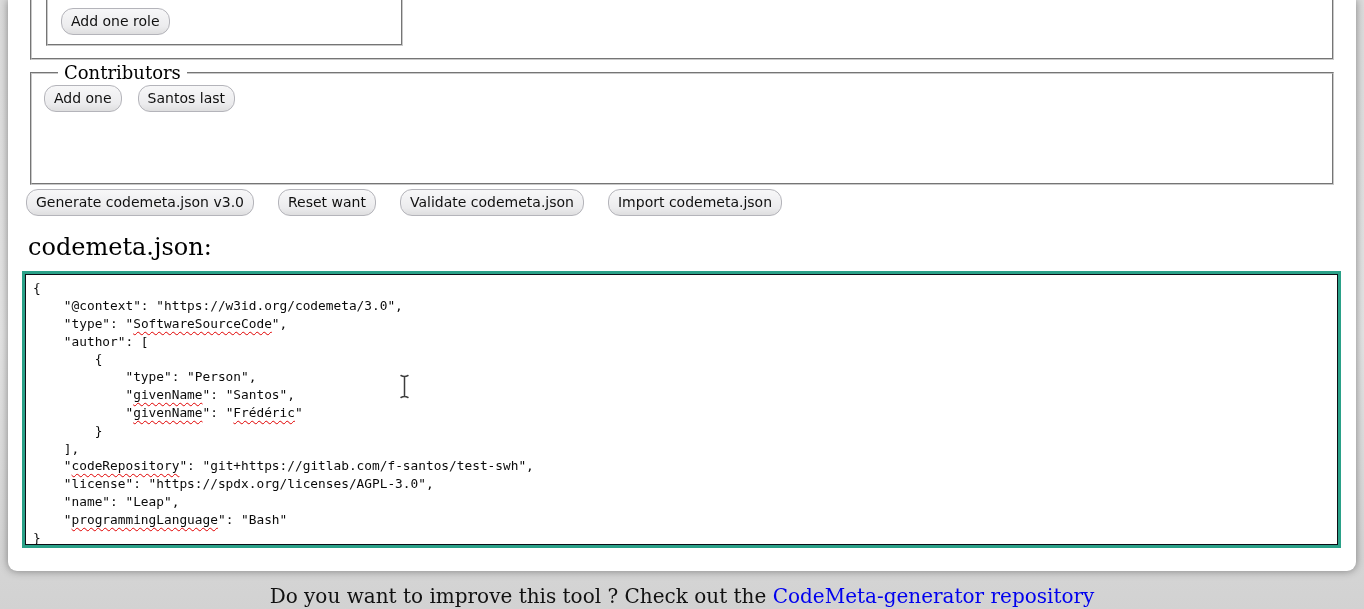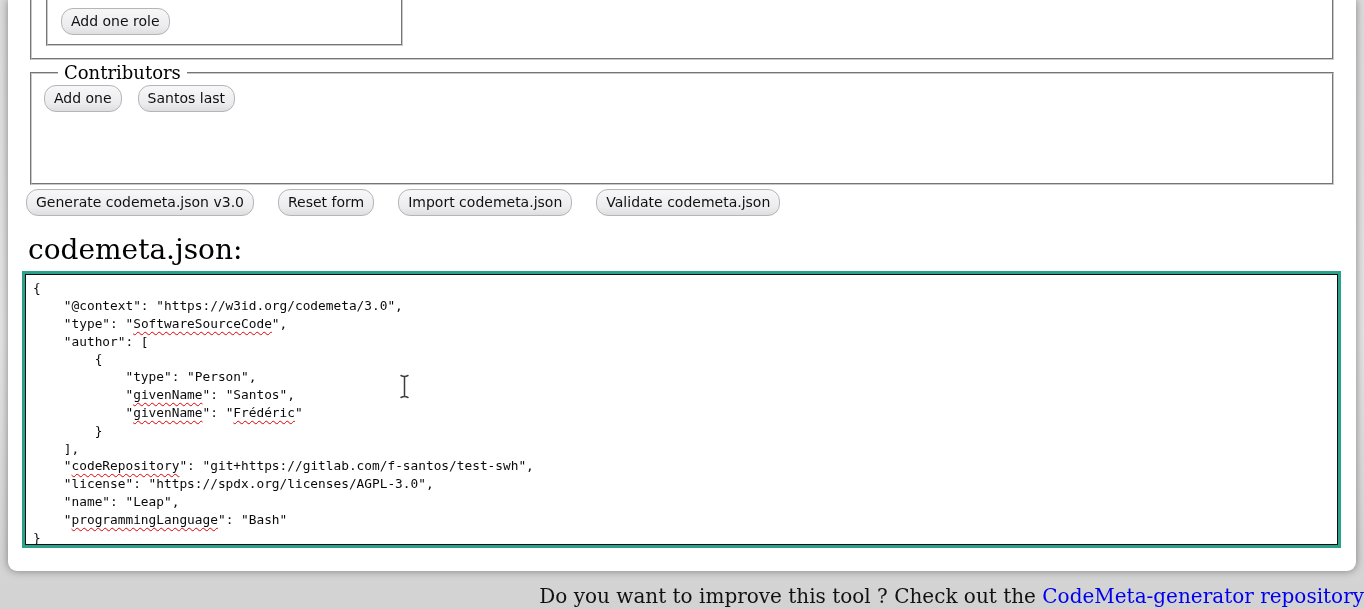--- a/index.html
+++ b/index.html
@@ -63,21 +63,21 @@
     margin-top:2px;
     display:flex;
     gap:16px;
   }
   .actions-row{
     position:absolute;left:18px;top:189px;
     display:flex;gap:24px;
   }
   .output-label{
     position:absolute;left:20px;top:233px;
-    font-size:28px;color:#000;
+    font-size:24px;color:#000;
   }
   .codebox{
     position:absolute;left:14px;top:271px;
     width:1319px;height:277px;
     background:#fff;
     border:3px solid var(--green);
     box-shadow:inset 0 0 0 1px #0d0d15;
     padding:5px 8px 0 8px;
     font-family:"DejaVu Sans Mono","Liberation Mono",monospace;
     font-size:12.8px;
@@ -89,21 +89,21 @@
   .mw{
     text-decoration:underline wavy var(--squiggle) 1px;
     text-decoration-skip-ink:none;
     text-underline-offset:2.5px;
     text-align:center;
   }
   .ibeam{position:absolute;left:390px;top:373px;}
   .footer{
     width:100%;
     margin-top:13px;
-    text-align:right;
+    text-align:center;
     font-size:20px;
     color:#111;
   }
   .footer a{color:var(--link);text-decoration:none;}
 </style>
 </head>
 <body>
 
 <div class="card">
 
@@ -116,23 +116,23 @@
   <fieldset class="fs fs-contributors">
     <legend>Contributors</legend>
     <div class="contrib-btn-row">
       <button class="btn">Add one</button>
       <button class="btn">Santos last</button>
     </div>
   </fieldset>
 
   <div class="actions-row">
       <button class="btn">Generate codemeta.json v3.0</button>
-      <button class="btn">Reset form</button>
+      <button class="btn">Reset want</button>
+      <button class="btn">Validate codemeta.json</button>
       <button class="btn">Import codemeta.json</button>
-      <button class="btn">Validate codemeta.json</button>
     </div>
 
   <div class="output-label">codemeta.json:</div>
 
   <div class="codebox">
       <div class="code-line"><span>{</span></div>
       <div class="code-line"><span>    "@context": "https://w3id.org/codemeta/3.0",</span></div>
       <div class="code-line"><span>    "type": "</span><span class="mw">SoftwareSourceCode</span><span>",</span></div>
       <div class="code-line"><span>    "author": [</span></div>
       <div class="code-line"><span>        {</span></div>

